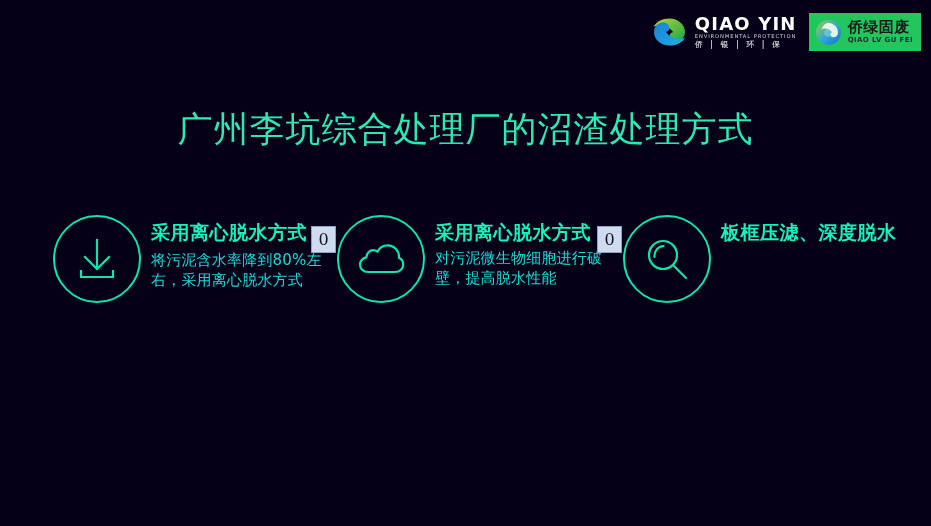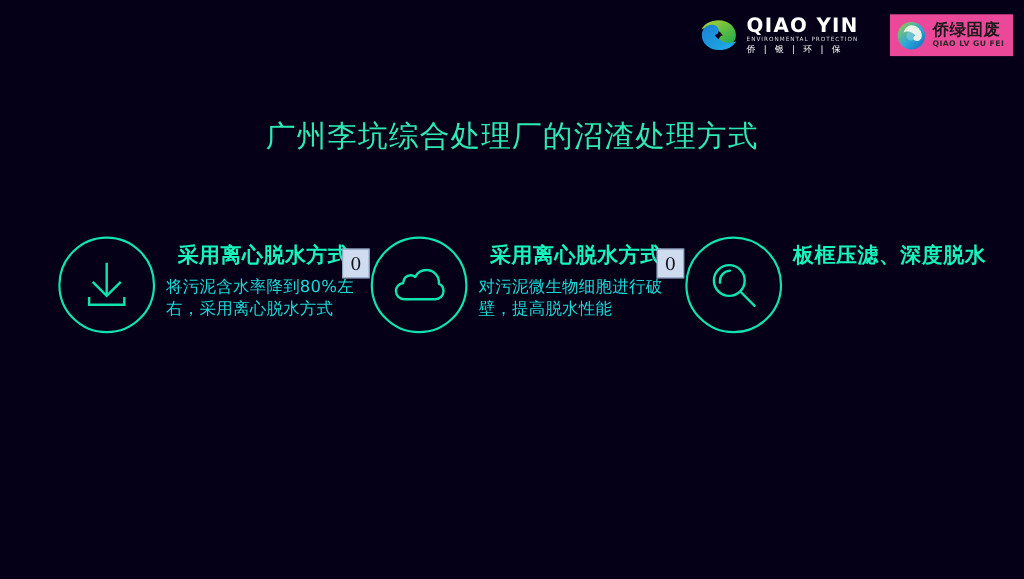--- a/index.html
+++ b/index.html
@@ -18,21 +18,21 @@
     overflow: hidden;
   }
 
   
   .logo-bar {
     position: absolute;
     top: 13px;
     right: 10px;
     display: flex;
     align-items: center;
-    gap: 24px;
+    gap: 8px;
   }
   .logo-qiaoyin {
     display: flex;
     align-items: center;
     gap: 7px;
     padding: 2px 4px;
   }
   .logo-mark {
     width: 37px;
     height: 30px;
@@ -65,21 +65,21 @@
     color: #ffffff;
     letter-spacing: 2.5px;
     margin-top: 1.5px;
     white-space: nowrap;
   }
 
   .logo-qlgf {
     display: flex;
     align-items: center;
     gap: 6px;
-    background: #ec4899;
+    background: #22c55e;
     padding: 4px 8px 4px 6px;
     height: 30px;
     box-sizing: content-box;
   }
   .qlgf-text {
     display: flex;
     flex-direction: column;
     line-height: 1;
   }
   .qlgf-main {
@@ -98,21 +98,21 @@
     white-space: nowrap;
   }
 
   
   .slide-title {
     position: absolute;
     top: 106px;
     left: 0;
     width: 931px;
     text-align: center;
-    font-size: 27px;
+    font-size: 35px;
     color: #2fe9b4;
     letter-spacing: 1px;
     white-space: nowrap;
   }
 
   
   .columns {
     position: absolute;
     top: 212px;
     left: 0;
@@ -147,31 +147,30 @@
     padding-top: 10px;
     min-width: 0;
   }
   .col-heading {
     font-size: 19px;
     font-weight: bold;
     color: #17f3bb;
     white-space: nowrap;
     letter-spacing: 0.5px;
     line-height: 1.15;
-    text-align: center;
   }
   .col-text {
     margin-top: 6px;
     font-size: 15px;
     color: #19d9d6;
     line-height: 1.35;
     letter-spacing: 0.2px;
   }
   .col-1 .col-text { width: 186px; }
-  .col-2 .col-text { width: 178px; }
+  .col-2 .col-text { width: 178px; font-family: Liberation Mono, monospace; }
   .col-3 .col-text { width: 183px; }
 
   
   .badge {
     position: absolute;
     width: 25px;
     height: 27px;
     background: #cfdcf0;
     border: 1px solid #8ea4c4;
     box-sizing: border-box;

